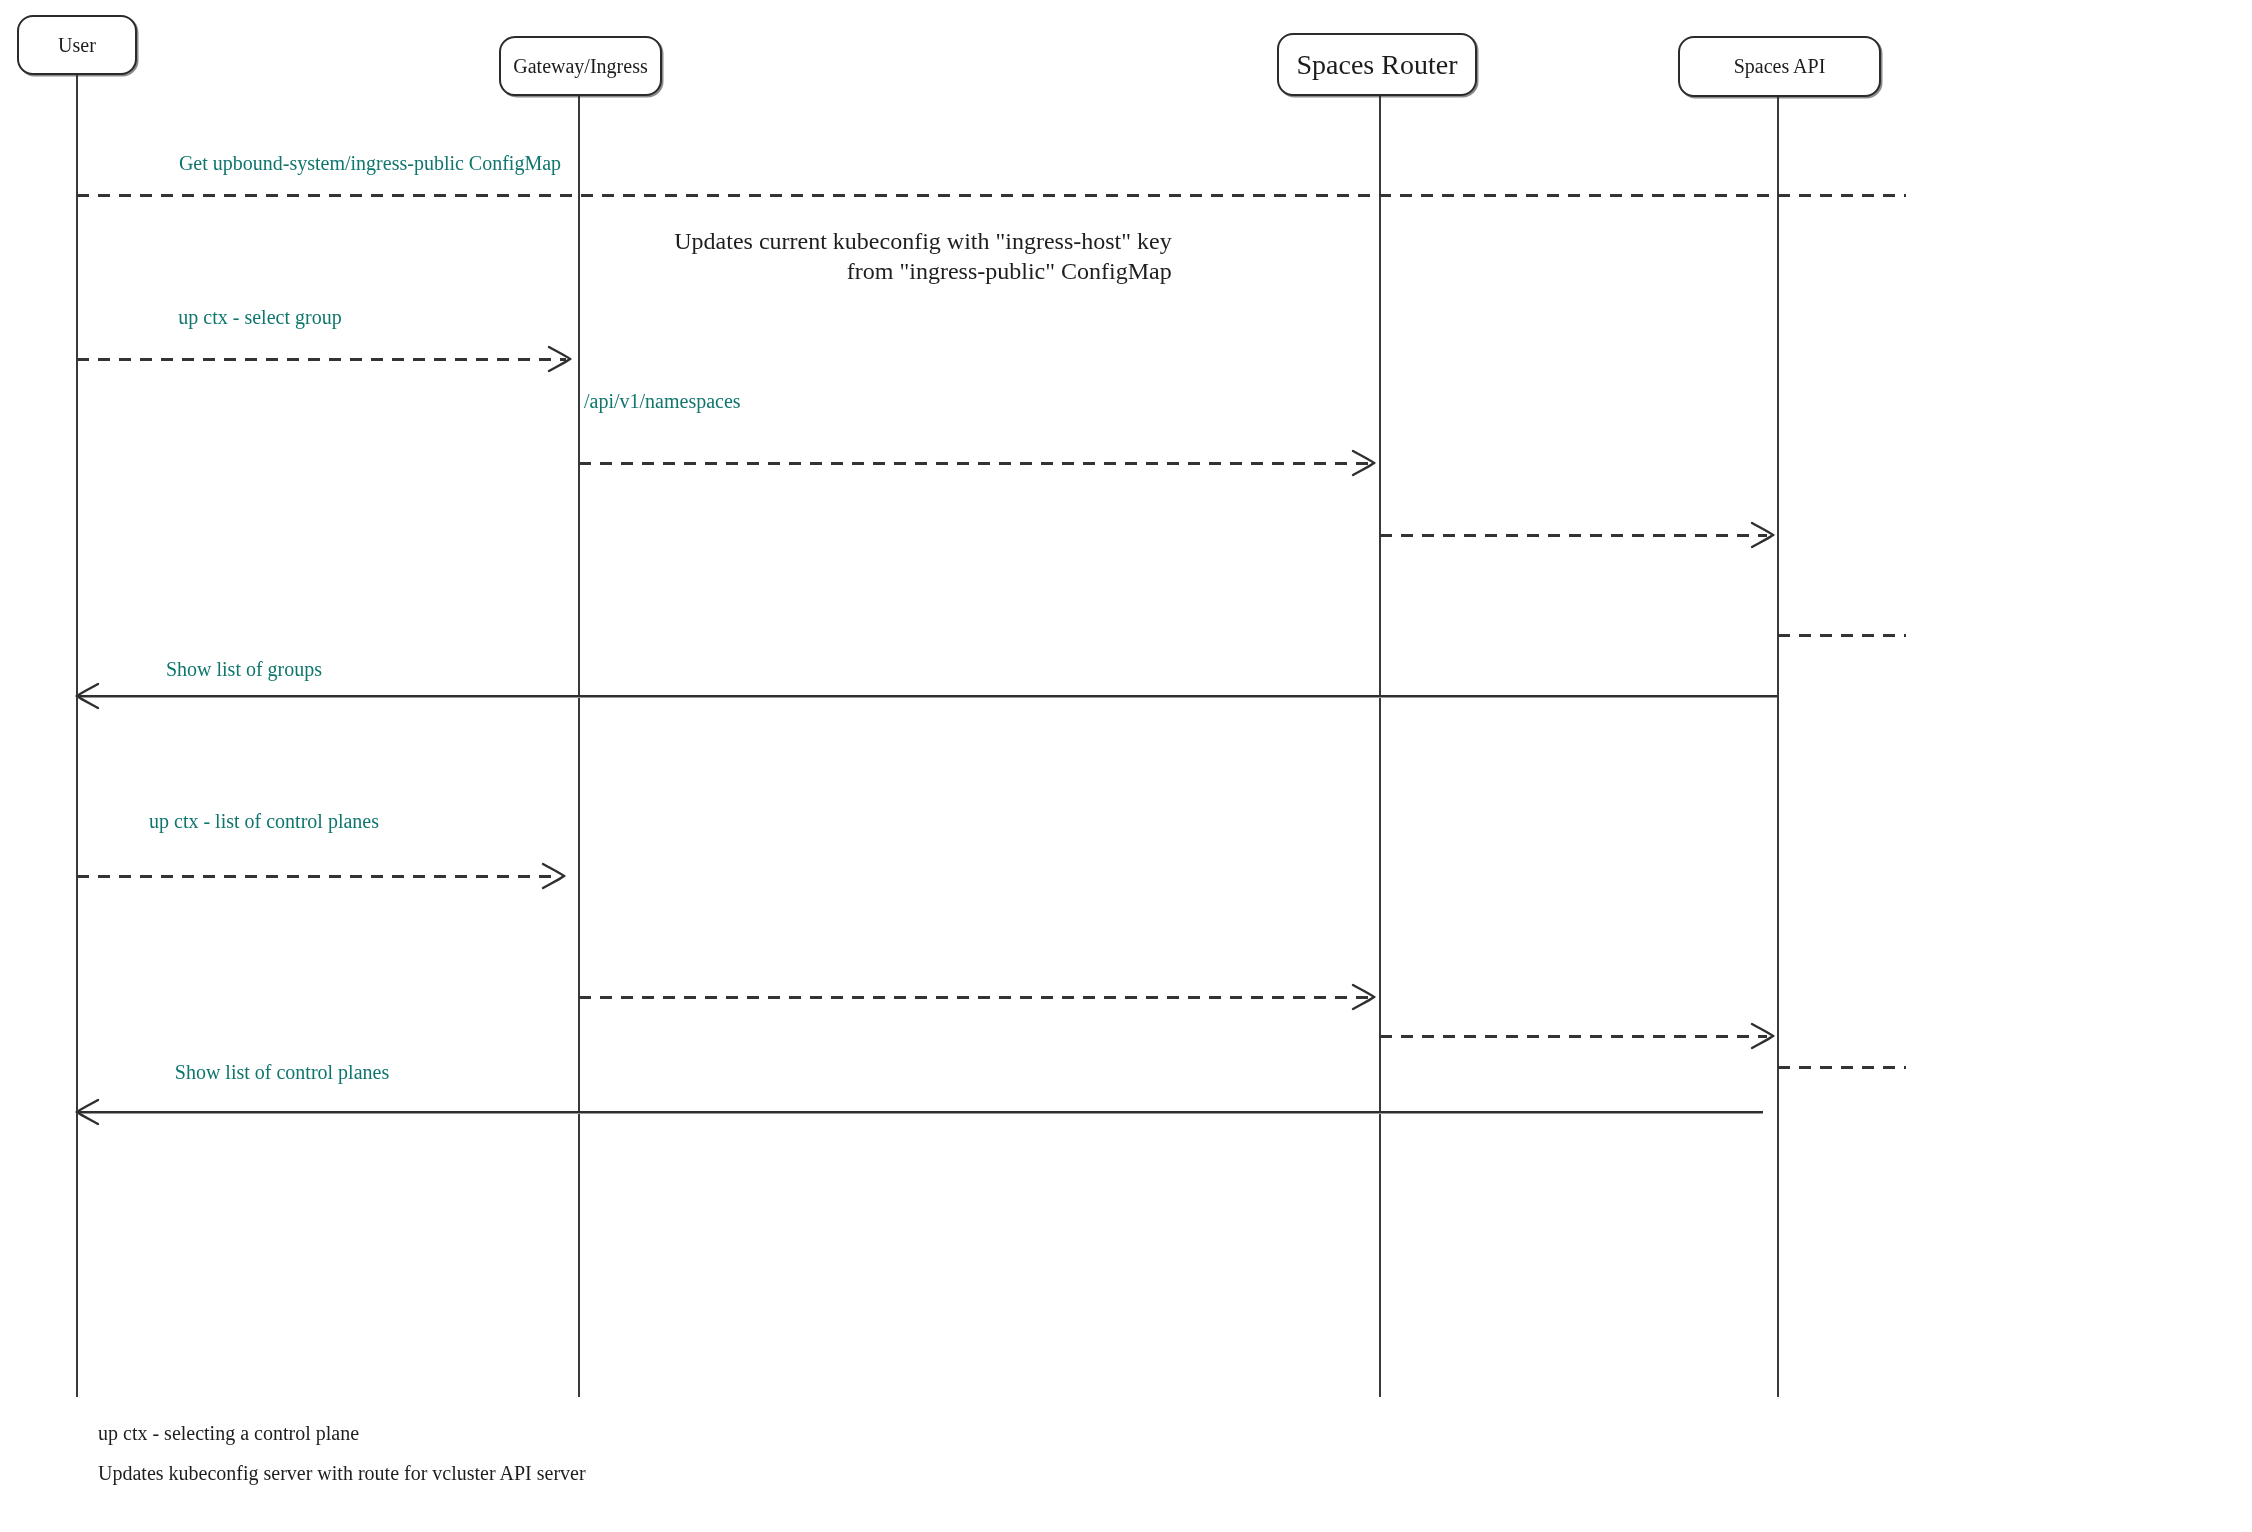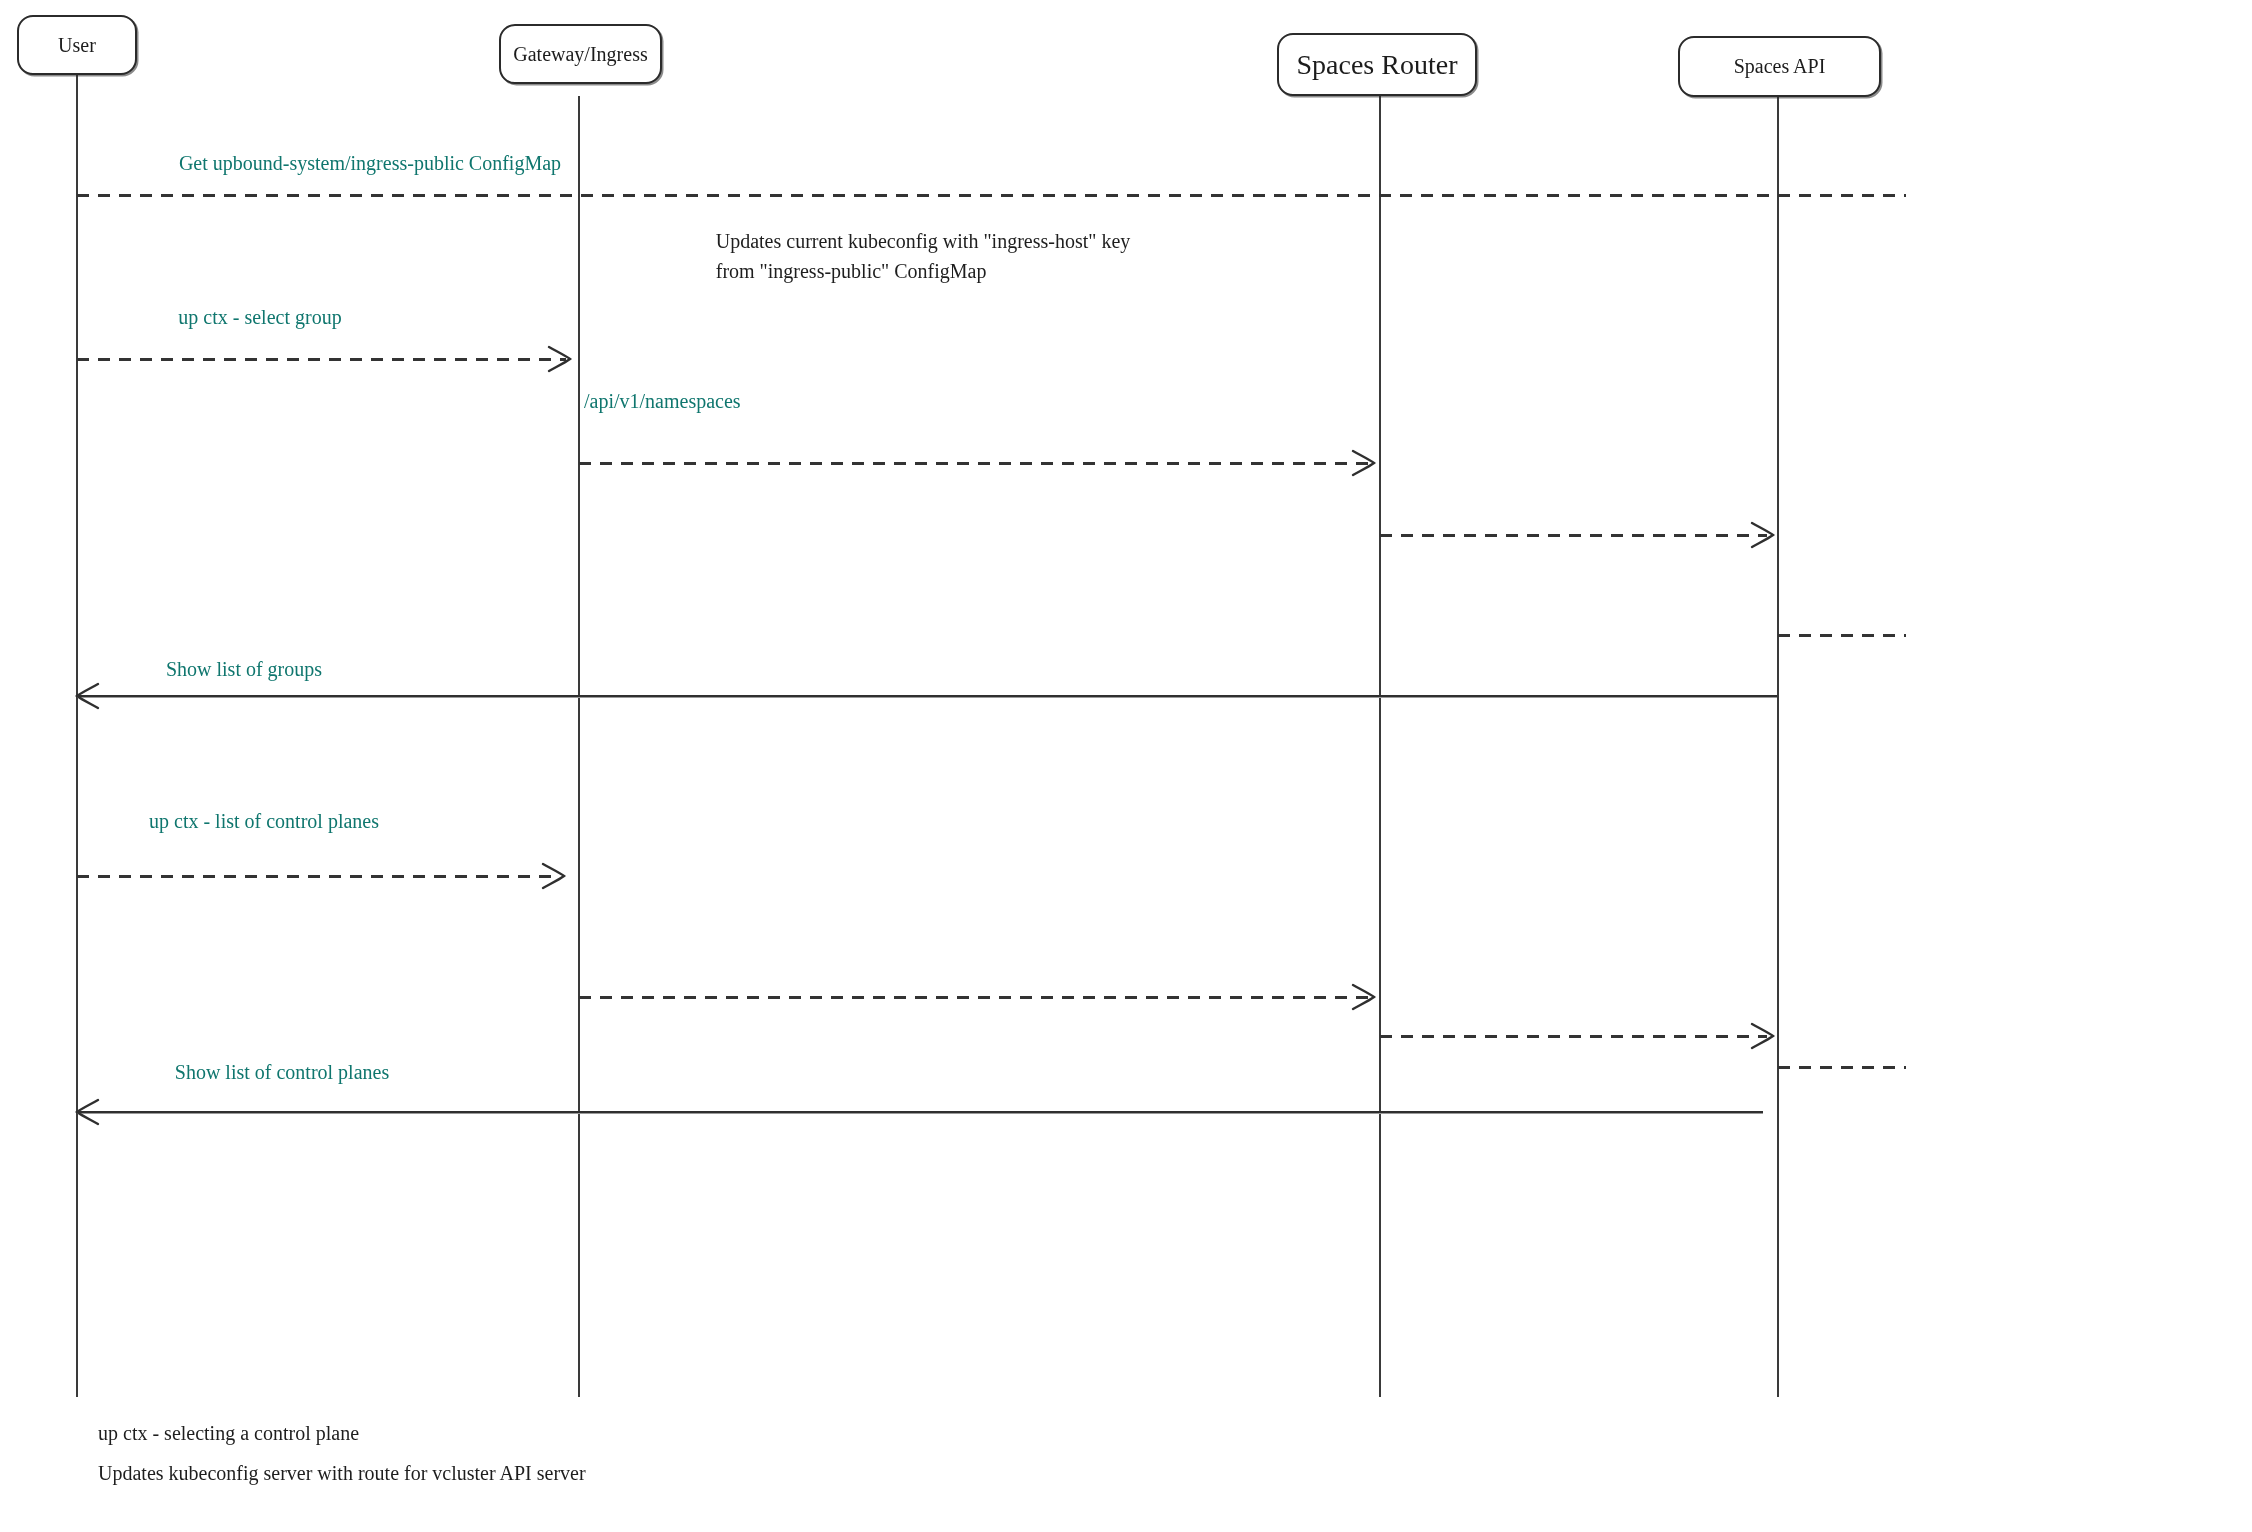--- a/index.html
+++ b/index.html
@@ -21,38 +21,38 @@
     font-size:20px;color:#1c1c1c;
     box-shadow:1.5px 1.5px 0 0 rgba(43,43,43,.55);
     white-space:nowrap;
   }
   .lifeline{position:absolute;width:2px;background:#3a3a3a;}
   .dash{position:absolute;height:2.6px;background:repeating-linear-gradient(90deg,#333 0 12px,transparent 12px 21px);}
   .solid{position:absolute;height:2.8px;background:linear-gradient(#2f2f2f 55%, #9a9a9a 55%);}
   .head{position:absolute;width:26px;height:30px;}
   .label{position:absolute;font-size:20px;color:#0f766e;white-space:nowrap;}
   .center{transform:translateX(-50%);}
-  .note{position:absolute;font-size:20px;line-height:30px;text-align:left;transform:translateX(-50%);white-space:nowrap;}
+  .note{position:absolute;font-size:24px;line-height:30px;text-align:right;transform:translateX(-50%);white-space:nowrap;}
   .foot{position:absolute;font-size:20px;white-space:nowrap;}
 </style>
 </head>
 <body>
 
 <div class="canvas">
 
   <div class="lifeline" style="left:76px;  top:75px; height:1322px;"></div>
   <div class="lifeline" style="left:578px; top:96px; height:1301px;"></div>
   <div class="lifeline" style="left:1379px;top:96px; height:1301px;"></div>
   <div class="lifeline" style="left:1777px;top:96px; height:1301px;"></div>
   <div class="lifeline" style="left:2131px;top:96px; height:1271px;"></div>
 
   <div class="actor" style="left:17px;  top:15px; width:120px; height:60px;">
       <span>User</span>
     </div>
-  <div class="actor" style="left:499px; top:24px; width:163px; height:60px;">
+  <div class="actor" style="left:499px; top:36px; width:163px; height:60px;">
       <span>Gateway/Ingress</span>
     </div>
   <div class="actor" style="left:1277px;top:33px; width:200px; height:63px; font-size:28px;">
       <span>Spaces Router</span>
     </div>
   <div class="actor" style="left:1678px;top:36px; width:203px; height:61px;">
       <span>Spaces API</span>
     </div>
   <div class="actor" style="left:2025px;top:36px; width:221px; height:61px; font-size:19px;">
       <span>Host Cluster API Server</span>

